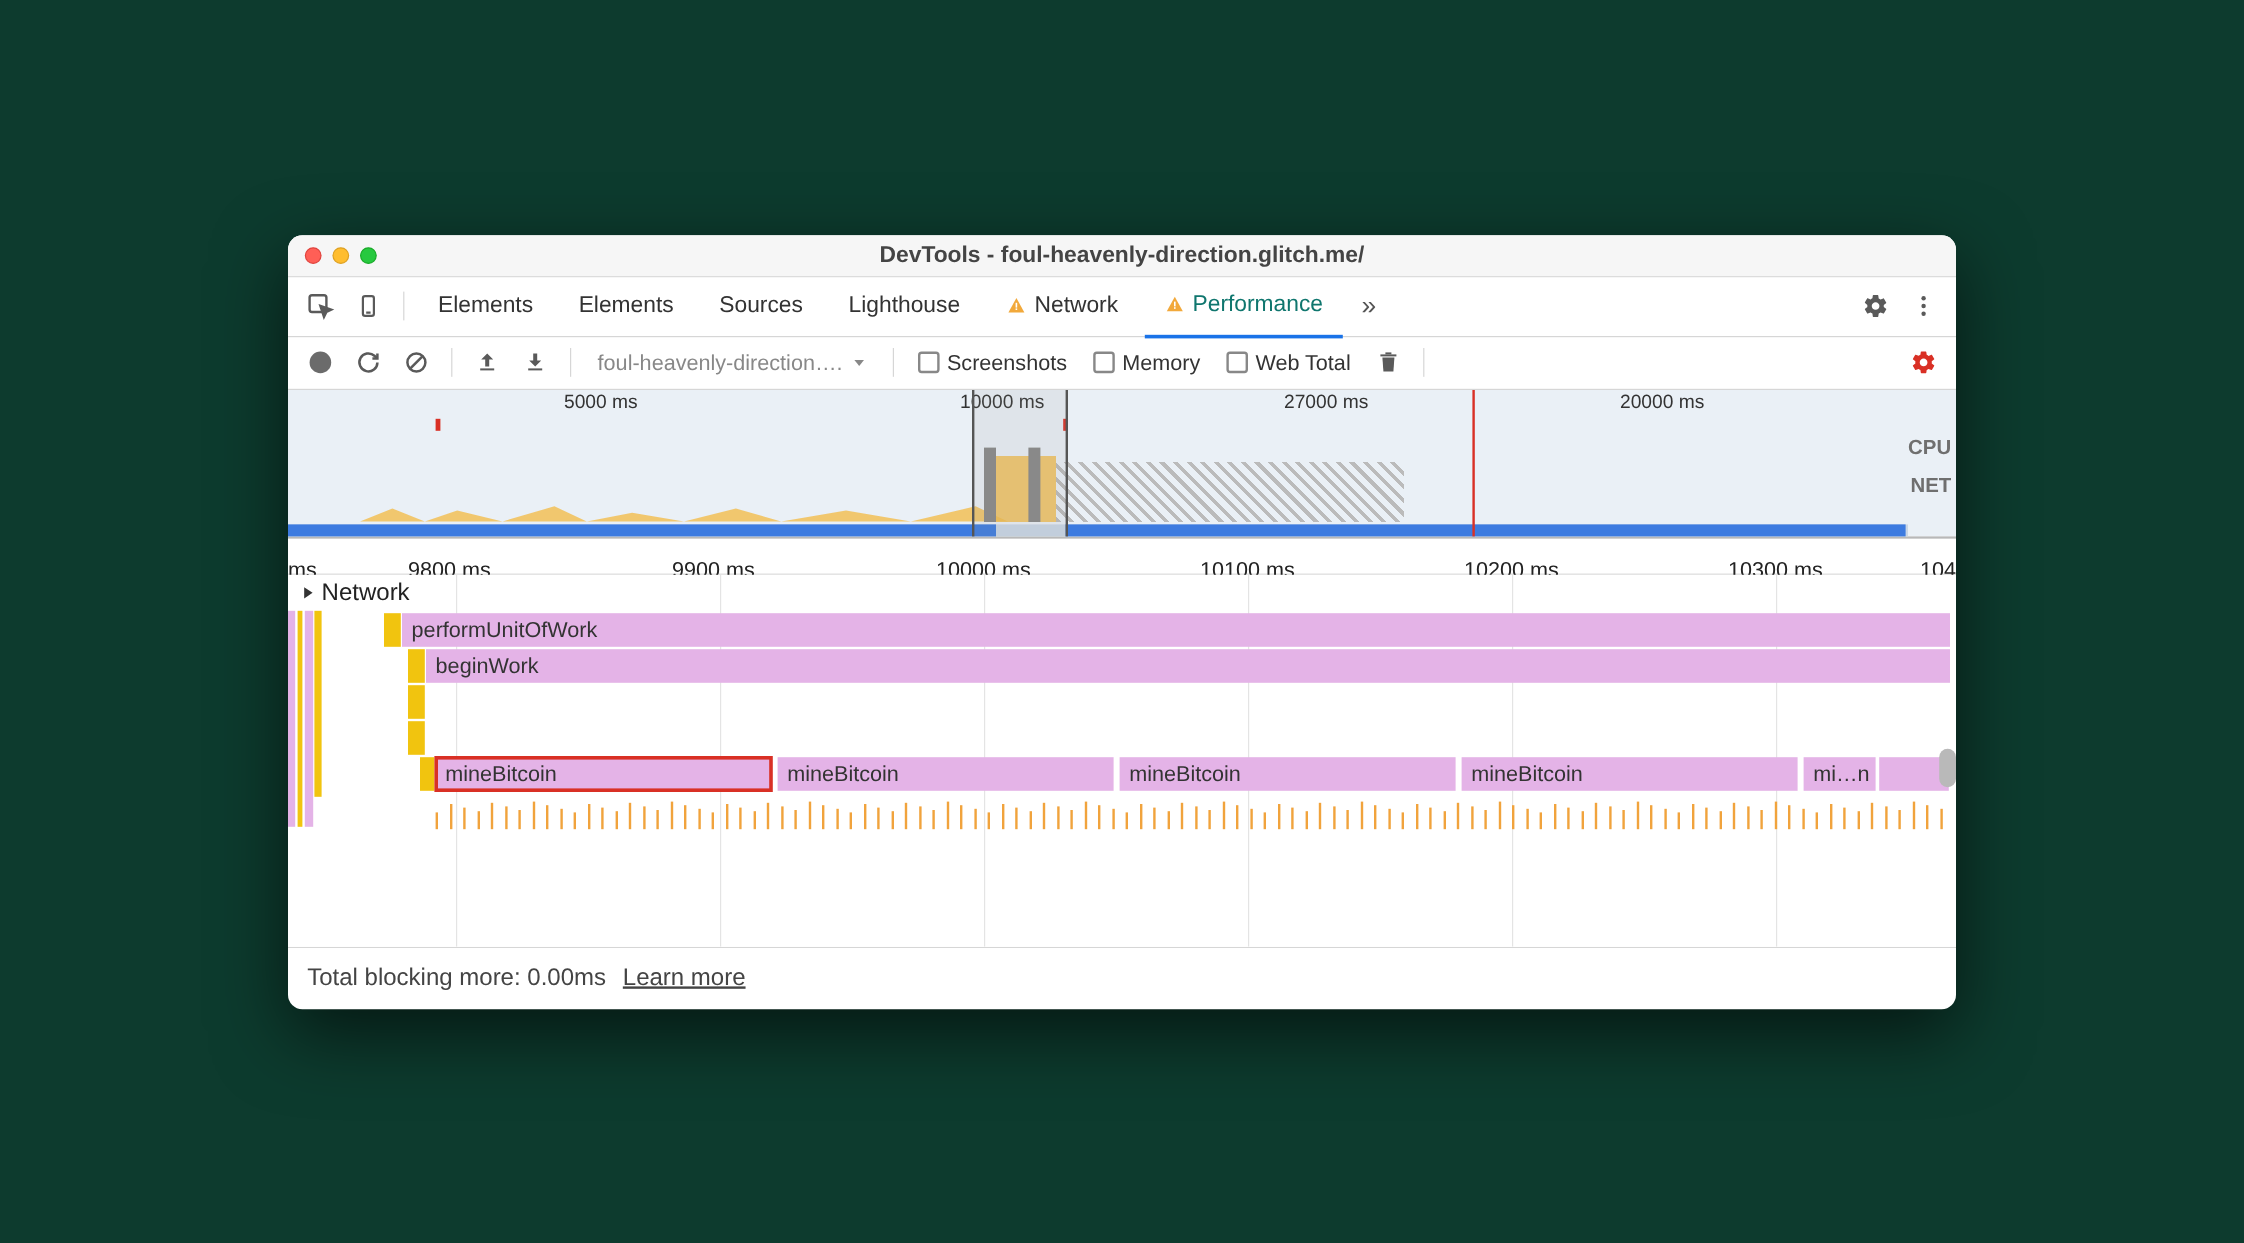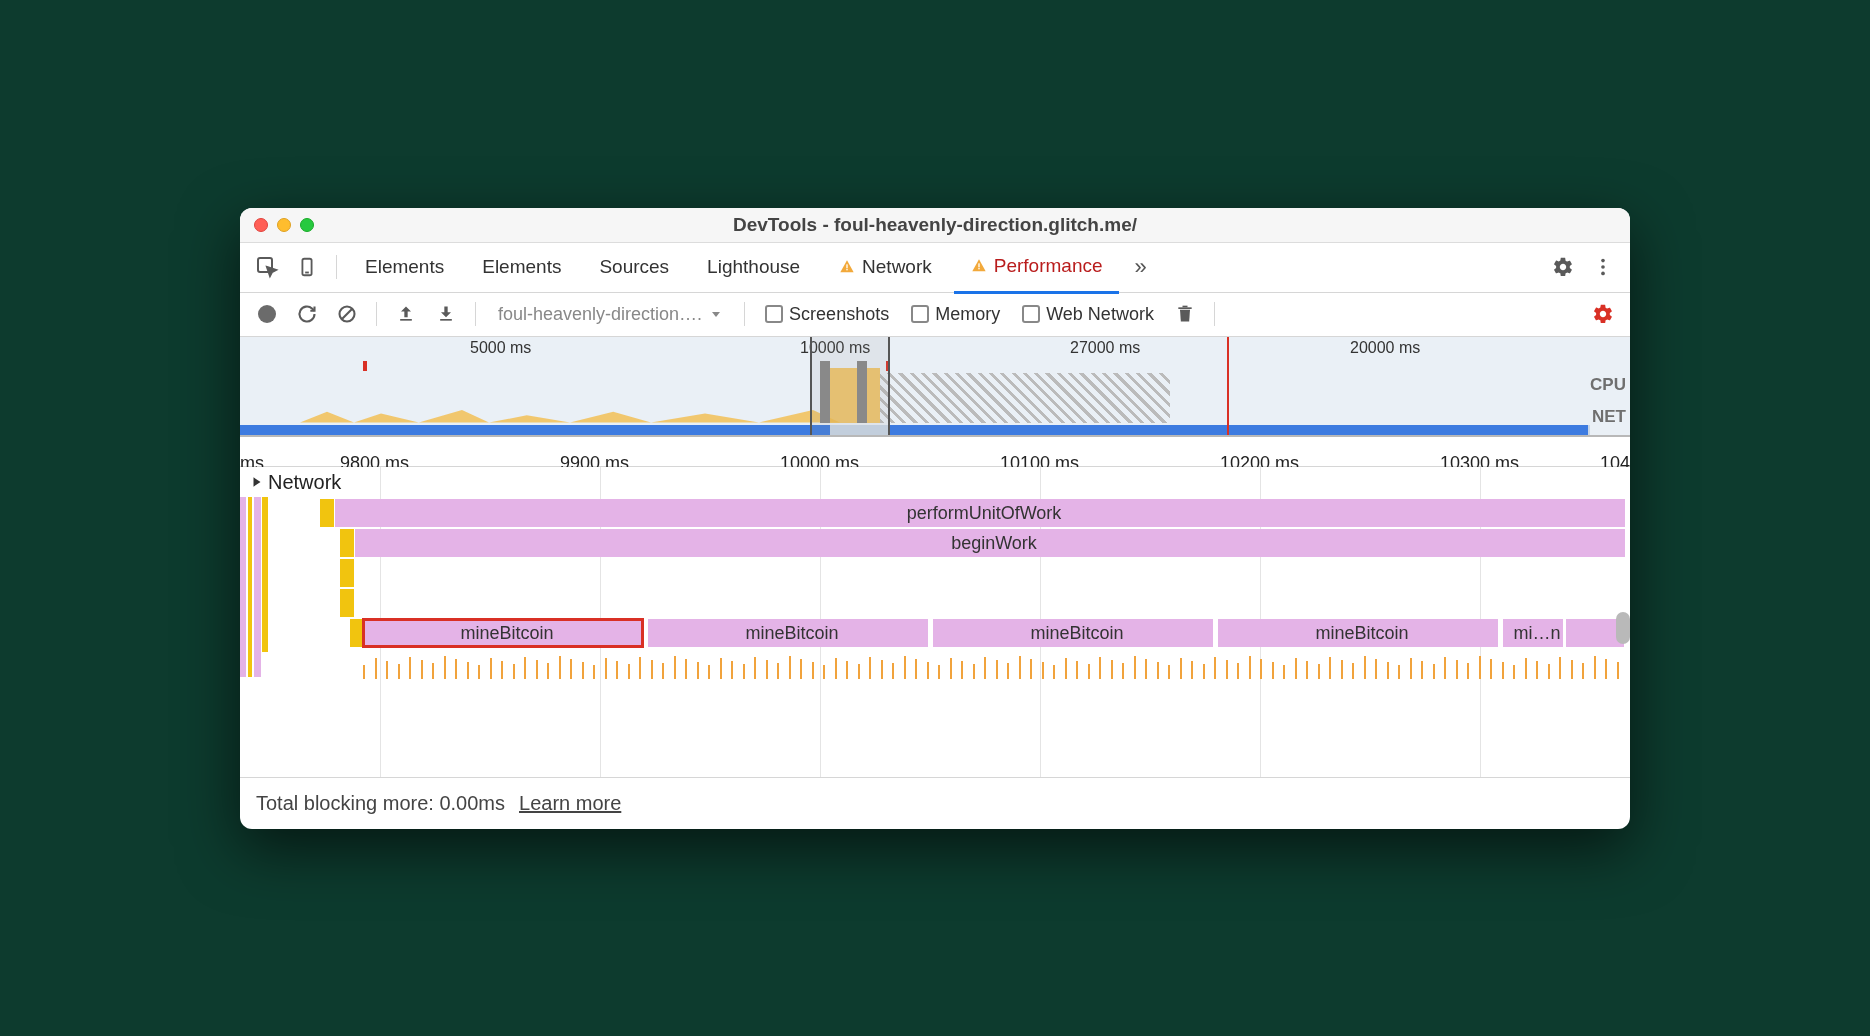--- a/index.html
+++ b/index.html
@@ -63,21 +63,21 @@
   .tab {
     padding: 14px 16px;
     font-size: 19px;
     color: #333;
     cursor: pointer;
     display: flex;
     align-items: center;
     gap: 6px;
   }
   .tab.active {
-    color: #b91c1c;
+    color: #0f766e;
     border-bottom: 3px solid #1a73e8;
     margin-bottom: -1px;
     text-align: right;
   }
   .warn-tri { width: 18px; height: 16px; }
   .more-chev { font-size: 22px; color: #555; padding: 0 10px; cursor: pointer; }
   .spacer { flex: 1; }
   
   .toolbar {
     display: flex;
@@ -109,21 +109,21 @@
     color: #333;
     padding: 0 8px;
     cursor: pointer;
   }
   .cb {
     width: 18px; height: 18px; border: 2px solid #888; border-radius: 3px;
   }
   
   .overview {
     position: relative;
-    height: 100px;
+    height: 124px;
     border-bottom: 2px solid #b8b8b8;
     background: linear-gradient(#eaf0f6, #eaf0f6);
   }
   .overview-labels {
     position: absolute;
     top: 2px;
     left: 0; right: 0;
     display: flex;
     font-size: 16px;
     color: #333;
@@ -222,21 +222,20 @@
     align-items: center;
     gap: 4px;
     background: #fff;
     padding: 2px 6px;
     z-index: 2;
   }
   .flame {
     position: absolute;
     left: 0; right: 18px;
     top: 2px;
-    text-align: center;
   }
   .flame-row {
     position: relative;
     height: 30px;
     width: 100%;
   }
   .flame-bar {
     position: absolute;
     top: 0;
     height: 28px;
@@ -399,21 +398,21 @@
     <label class="checkbox-item">
         <span class="cb"></span>
         <span>Screenshots</span>
       </label>
     <label class="checkbox-item">
         <span class="cb"></span>
         <span>Memory</span>
       </label>
     <label class="checkbox-item">
         <span class="cb"></span>
-        <span>Web Network</span>
+        <span>Web Total</span>
       </label>
     <div class="icon-btn">
       <svg width="20" height="20" viewBox="0 0 24 24" fill="#5a5a5a">
           <path d="M6 7 L18 7 L17 21 L7 21 Z"></path>
           <rect x="4" y="4" width="16" height="2"></rect>
           <rect x="9" y="2" width="6" height="2"></rect>
         </svg>
     </div>
     <div class="sep"></div>
     <div class="spacer"></div>

